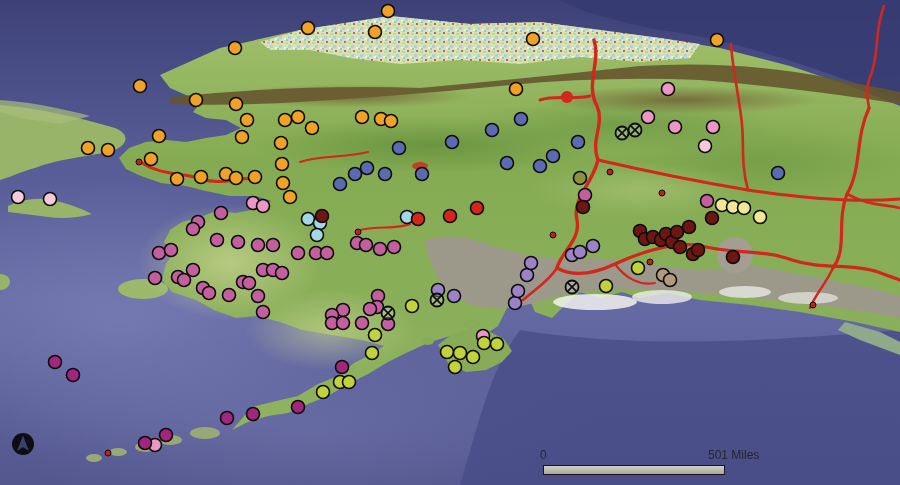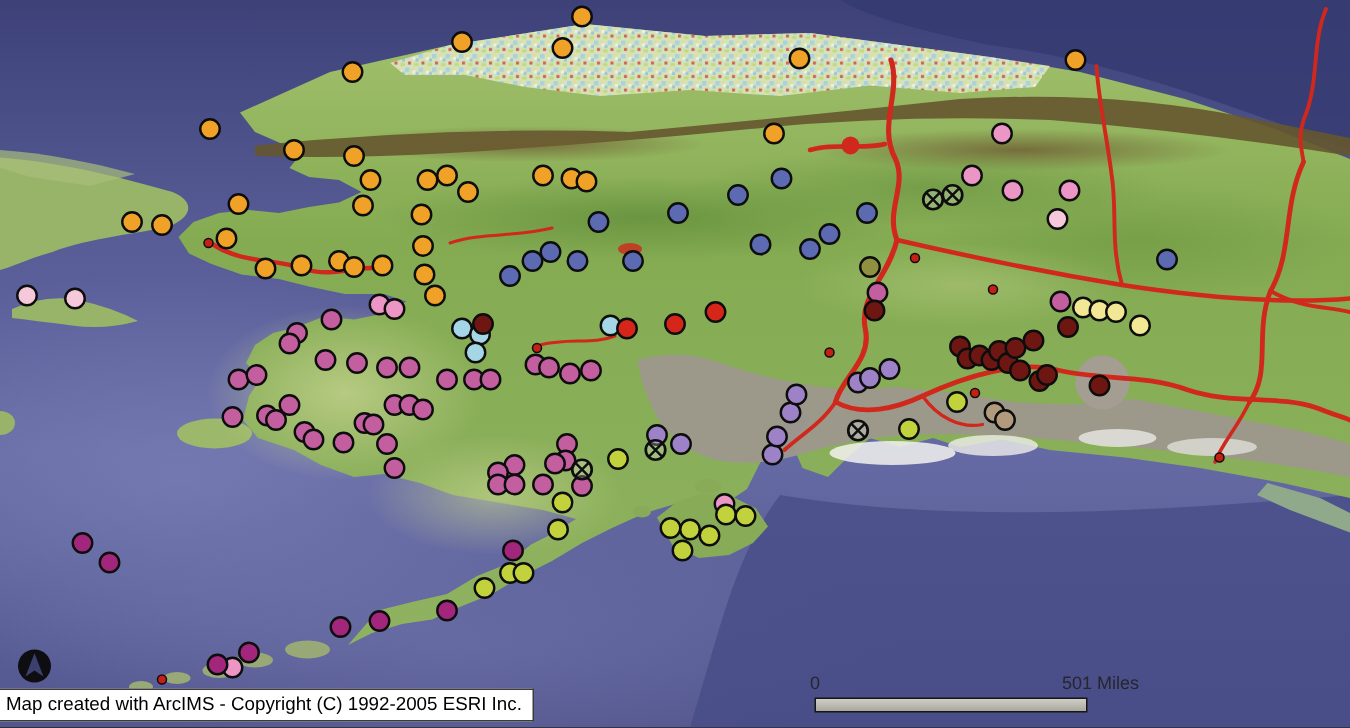--- a/index.html
+++ b/index.html
@@ -333,14 +333,13 @@
     <svg width="28" height="28" viewBox="0 0 28 28">
       <circle cx="14" cy="14" r="11" fill="#0d0d12"></circle>
       <path d="M14,5.5 L20,21 L14,17 L8,21 Z" fill="#3c406f"></path>
     </svg>
   </div>
 
   <span class="scalebar-zero">0</span>
   <span class="scalebar-end">501 Miles</span>
   <div class="scalebar-bar"></div>
 
-  <div class="attribution">Map created with ArcIMS - Copyright (C) 1992-2005 ESRI Inc.</div>
 </div>
 
 </body></html>

